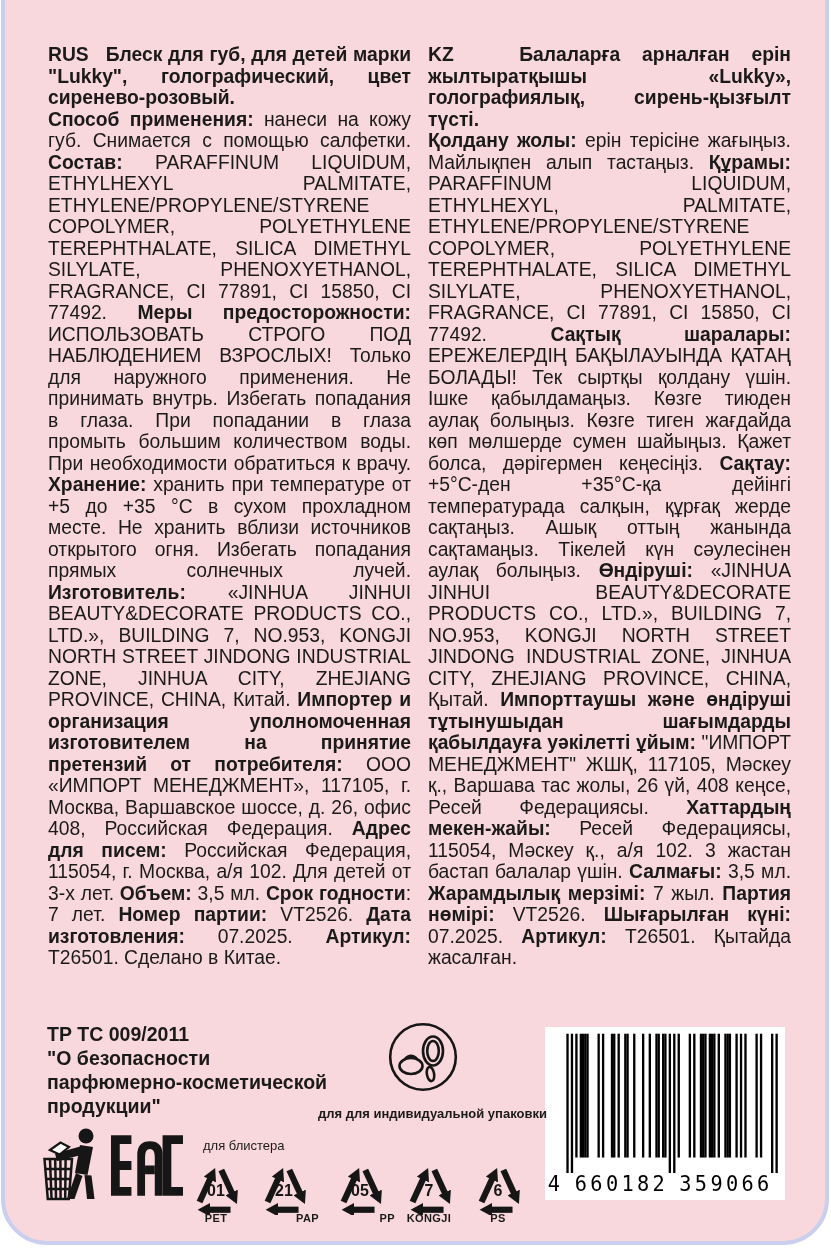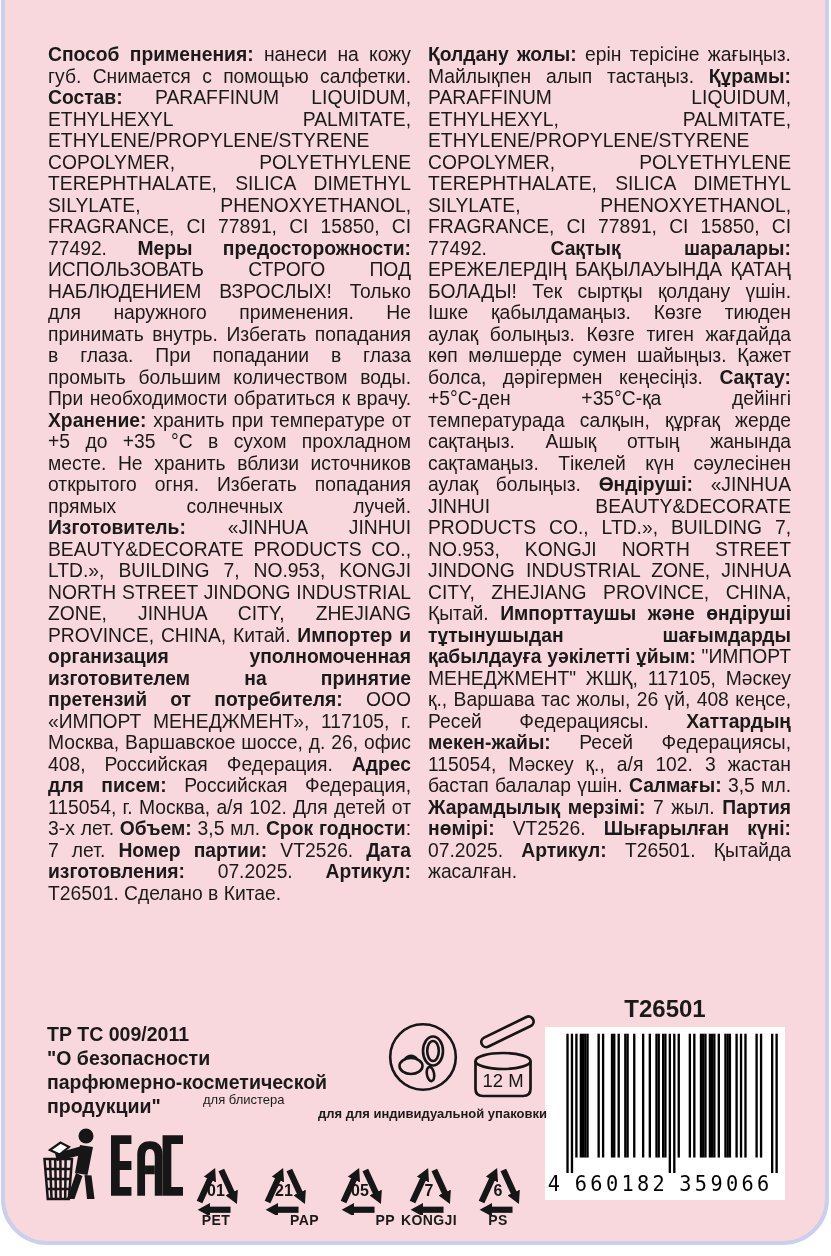--- a/index.html
+++ b/index.html
@@ -12,59 +12,60 @@
   .col p{margin:0;}
   .b{font-weight:700;}
   .regtext{position:absolute;left:47px;top:1022px;width:340px;font-weight:700;
            font-size:19.5px;line-height:24px;white-space:pre-line;}
   .article{position:absolute;left:545px;top:995px;width:240px;text-align:center;
            font-weight:700;font-size:24px;}
   .bcbox{position:absolute;left:545px;top:1027px;width:240px;height:173px;background:#fff;
          display:flex;justify-content:center;align-items:flex-start;padding-top:4px;box-sizing:border-box;}
   .cosm{position:absolute;left:388px;top:1021px;}
   .jar{position:absolute;left:469px;top:1003px;}
-  .lbl1{position:absolute;left:203px;top:1092px;font-size:13px;}
+  .lbl1{position:absolute;left:203px;top:1138px;font-size:13px;}
   .lbl2{position:absolute;left:318px;top:1106px;font-size:13px;font-weight:700;}
   .tidy{position:absolute;left:42px;top:1128px;}
   .eac{position:absolute;left:111px;top:1135px;}
   .rec{position:absolute;top:1158px;width:70px;text-align:center;}
   .rec svg{display:block;margin:0 auto;}
-  .rec .mat{font-weight:700;font-size:14px;letter-spacing:.4px;margin-top:-3px;}
+  .rec .mat{font-weight:700;font-size:11px;letter-spacing:.4px;margin-top:-3px;}
   svg text{font-family:"Liberation Sans","DejaVu Sans",sans-serif;}
   .bcdigits{font-family:"DejaVu Sans Mono",monospace;}
 </style>
 </head>
 <body>
 
 <div class="page">
   <div class="plate"></div>
 
   <svg width="0" height="0" style="position:absolute">
     <defs>
       <marker id="arrh" markerUnits="userSpaceOnUse" markerWidth="15" markerHeight="14" refX="2" refY="7" orient="auto">
         <path d="M0 0 L13 7 L0 14 Z" fill="#161616"></path>
       </marker>
     </defs>
   </svg>
 
   <div class="cols">
     <div class="col">
+      <p><span class="b">RUS&nbsp;&nbsp;&nbsp;Блеск для губ, для детей марки "Lukky", голографический, цвет сиренево-розовый.</span></p>
       <p><span class="b">Способ применения:</span><span> нанеси на кожу губ. Снимается с помощью салфетки. </span><span class="b">Состав:</span><span> PARAFFINUM LIQUIDUM, ETHYLHEXYL PALMITATE, ETHYLENE/PROPYLENE/STYRENE COPOLYMER, POLYETHYLENE TEREPHTHALATE, SILICA DIMETHYL SILYLATE, PHENOXYETHANOL, FRAGRANCE, CI 77891, CI 15850, CI 77492. </span><span class="b">Меры предосторожности:</span><span> ИСПОЛЬЗОВАТЬ СТРОГО ПОД НАБЛЮДЕНИЕМ ВЗРОСЛЫХ! Только для наружного применения. Не принимать внутрь. Избегать попадания в глаза. При попадании в глаза промыть большим количеством воды. При необходимости обратиться к врачу. </span><span class="b">Хранение:</span><span> хранить при температуре от +5 до +35 °С в сухом прохладном месте. Не хранить вблизи источников открытого огня. Избегать попадания прямых солнечных лучей. </span><span class="b">Изготовитель:</span><span> «JINHUA JINHUI BEAUTY&amp;DECORATE PRODUCTS CO., LTD.», BUILDING 7, NO.953, KONGJI NORTH STREET JINDONG INDUSTRIAL ZONE, JINHUA CITY, ZHEJIANG PROVINCE, CHINA, Китай. </span><span class="b">Импортер и организация уполномоченная изготовителем на принятие претензий от потребителя:</span><span> ООО «ИМПОРТ МЕНЕДЖМЕНТ», 117105, г. Москва, Варшавское шоссе, д. 26, офис 408, Российская Федерация. </span><span class="b">Адрес для писем:</span><span> Российская Федерация, 115054, г. Москва, а/я 102. Для детей от 3-х лет. </span><span class="b">Объем:</span><span> 3,5 мл. </span><span class="b">Срок годности</span><span>: 7 лет. </span><span class="b">Номер партии:</span><span> VT2526. </span><span class="b">Дата изготовления:</span><span> 07.2025. </span><span class="b">Артикул:</span><span> T26501. Сделано в Китае.</span></p>
     </div>
     <div class="col">
+      <p><span class="b">KZ&nbsp;&nbsp;&nbsp;Балаларға арналған ерін жылтыратқышы «Lukky», голографиялық, сирень-қызғылт түсті.</span></p>
       <p><span class="b">Қолдану жолы:</span><span> ерін терісіне жағыңыз. Майлықпен алып тастаңыз. </span><span class="b">Құрамы:</span><span> PARAFFINUM LIQUIDUM, ETHYLHEXYL, PALMITATE, ETHYLENE/PROPYLENE/STYRENE COPOLYMER, POLYETHYLENE TEREPHTHALATE, SILICA DIMETHYL SILYLATE, PHENOXYETHANOL, FRAGRANCE, CI 77891, CI 15850, CI 77492. </span><span class="b">Сақтық шаралары:</span><span> ЕРЕЖЕЛЕРДІҢ БАҚЫЛАУЫНДА ҚАТАҢ БОЛАДЫ! Тек сыртқы қолдану үшін. Ішке қабылдамаңыз. Көзге тиюден аулақ болыңыз. Көзге тиген жағдайда көп мөлшерде сумен шайыңыз. Қажет болса, дәрігермен кеңесіңіз. </span><span class="b">Сақтау:</span><span> +5°С-ден +35°С-қа дейінгі температурада салқын, құрғақ жерде сақтаңыз. Ашық оттың жанында сақтамаңыз. Тікелей күн сәулесінен аулақ болыңыз. </span><span class="b">Өндіруші:</span><span> «JINHUA JINHUI BEAUTY&amp;DECORATE PRODUCTS CO., LTD.», BUILDING 7, NO.953, KONGJI NORTH STREET JINDONG INDUSTRIAL ZONE, JINHUA CITY, ZHEJIANG PROVINCE, CHINA, Қытай. </span><span class="b">Импорттаушы және өндіруші тұтынушыдан шағымдарды қабылдауға уәкілетті ұйым:</span><span> "ИМПОРТ МЕНЕДЖМЕНТ" ЖШҚ, 117105, Мәскеу қ., Варшава тас жолы, 26 үй, 408 кеңсе, Ресей Федерациясы. </span><span class="b">Хаттардың мекен-жайы:</span><span> Ресей Федерациясы, 115054, Мәскеу қ., а/я 102. 3 жастан бастап балалар үшін. </span><span class="b">Салмағы:</span><span> 3,5 мл. </span><span class="b">Жарамдылық мерзімі:</span><span> 7 жыл. </span><span class="b">Партия нөмірі:</span><span> VT2526. </span><span class="b">Шығарылған күні:</span><span> 07.2025. </span><span class="b">Артикул:</span><span> T26501. Қытайда жасалған.</span></p>
     </div>
   </div>
 
   <div class="regtext">ТР ТС 009/2011
 "О безопасности
 парфюмерно-косметической
 продукции"</div>
 
-  <div class="article">T26501</div>
 
   <div class="bcbox">
     <svg id="bc" width="236" height="166" viewBox="0 0 244 170">
         <rect x="20.00" y="2" width="2.42" height="144" fill="#000"></rect>
         <rect x="24.60" y="2" width="2.42" height="144" fill="#000"></rect>
         <rect x="29.20" y="2" width="2.42" height="128" fill="#000"></rect>
         <rect x="33.80" y="2" width="2.42" height="128" fill="#000"></rect>
         <rect x="36.10" y="2" width="2.42" height="128" fill="#000"></rect>
         <rect x="38.40" y="2" width="2.42" height="128" fill="#000"></rect>
         <rect x="40.70" y="2" width="2.42" height="128" fill="#000"></rect>
@@ -124,28 +125,20 @@
     <svg width="70" height="72" viewBox="0 0 70 72" fill="none" stroke="#161616" stroke-width="2.6">
       <circle cx="35" cy="36" r="32.8"></circle>
       <ellipse cx="45" cy="30" rx="10" ry="14.5"></ellipse>
       <ellipse cx="45" cy="30" rx="5.8" ry="10"></ellipse>
       <ellipse cx="42.5" cy="53" rx="3.6" ry="7.2" transform="rotate(-10 42.5 53)"></ellipse>
       <ellipse cx="23" cy="45" rx="11.5" ry="8"></ellipse>
       <path d="M16.5 38.5 Q23 31 29.5 38.5"></path>
     </svg>
   </div>
 
-  <div class="jar">
-    <svg width="68" height="99" viewBox="0 0 68 99" fill="none" stroke="#161616" stroke-width="2.7">
-      <rect x="10" y="24" width="57" height="10" rx="5" transform="rotate(-26 38 29)"></rect>
-      <ellipse cx="34" cy="58" rx="27.5" ry="8"></ellipse>
-      <path d="M6.5 58 V86 Q6.5 93 14 93 H54 Q61.5 93 61.5 86 V58"></path>
-      <text x="34" y="84" font-size="18.5" text-anchor="middle" fill="#161616" stroke="none">12 M</text>
-    </svg>
-  </div>
 
   <div class="lbl1">для блистера</div>
   <div class="lbl2">для для индивидуальной упаковки</div>
 
   <div class="tidy">
     <svg width="68" height="75" viewBox="0 0 68 75">
       <g fill="#161616">
         <circle cx="44" cy="8" r="7.5"></circle>
         <path d="M38 17 L51 19 L45.5 47 L33 45 Z"></path>
         <path d="M40 18 L13 25.5 L15 33 L41.5 26.5 Z"></path>

